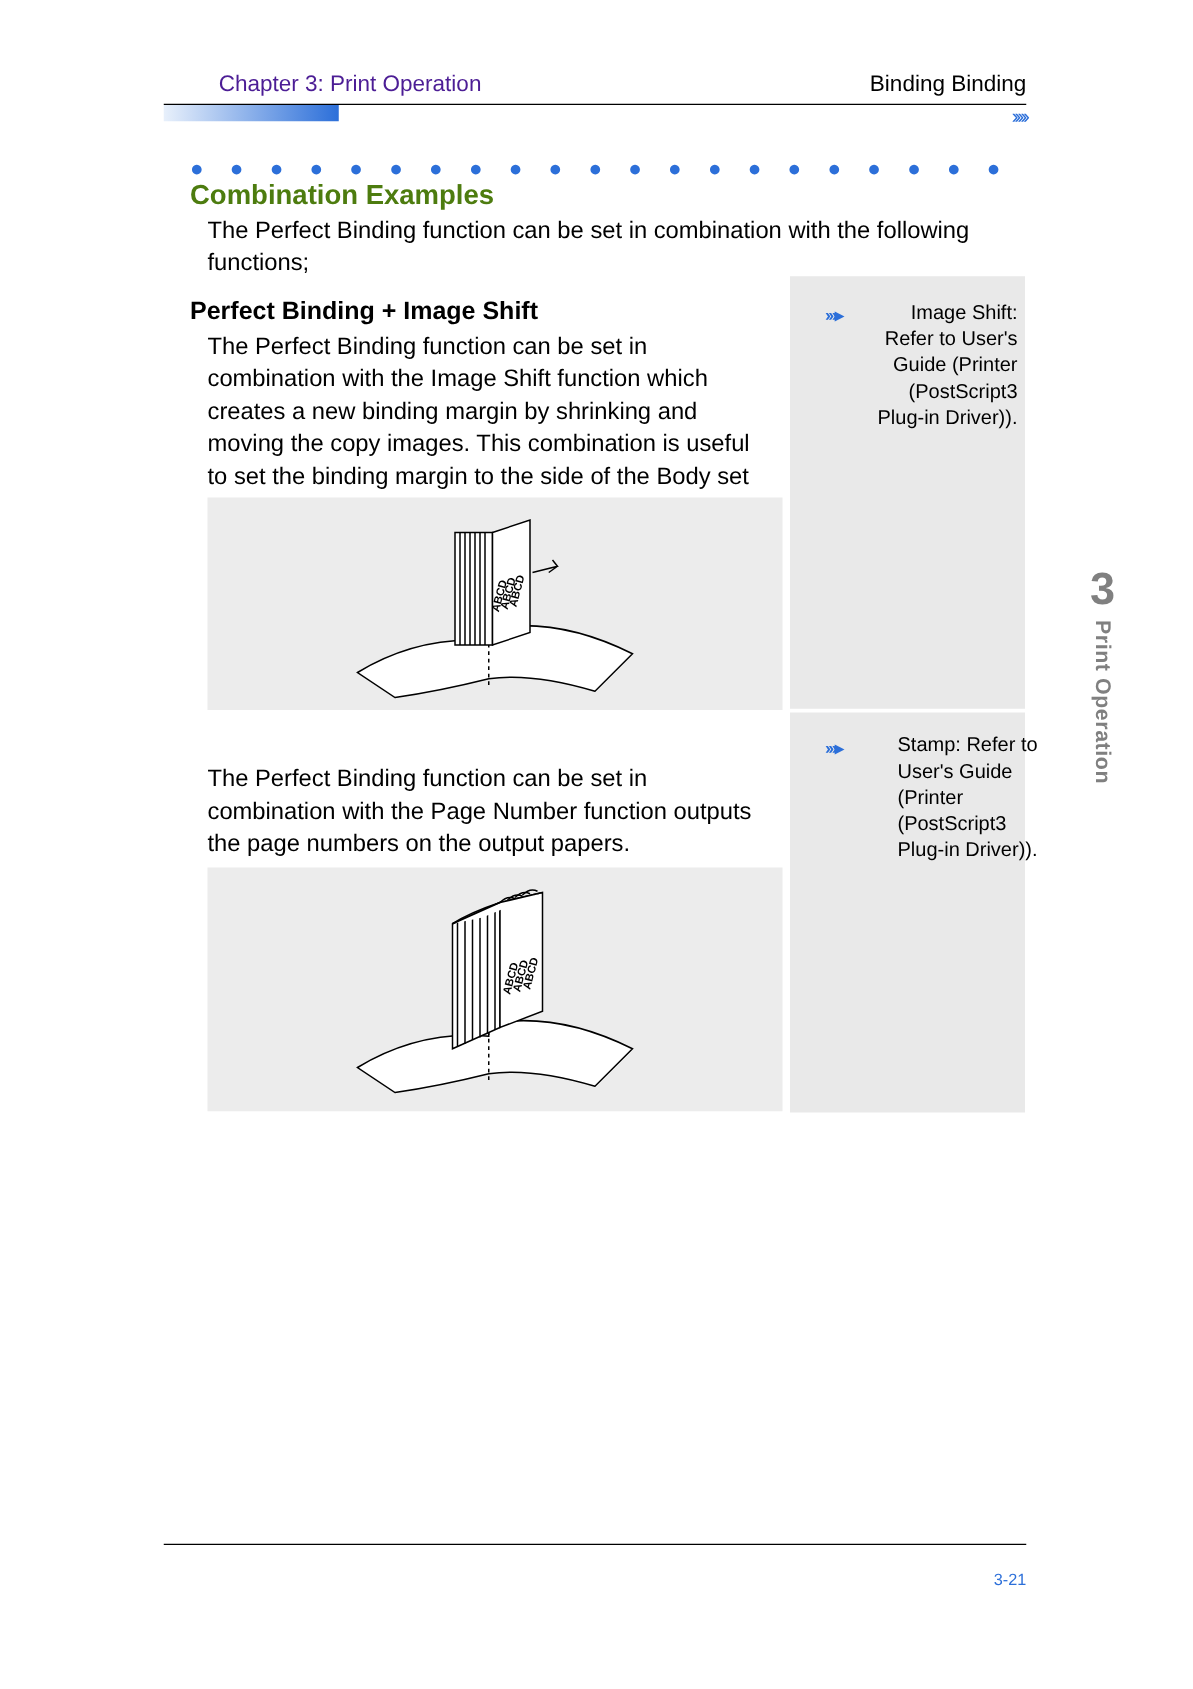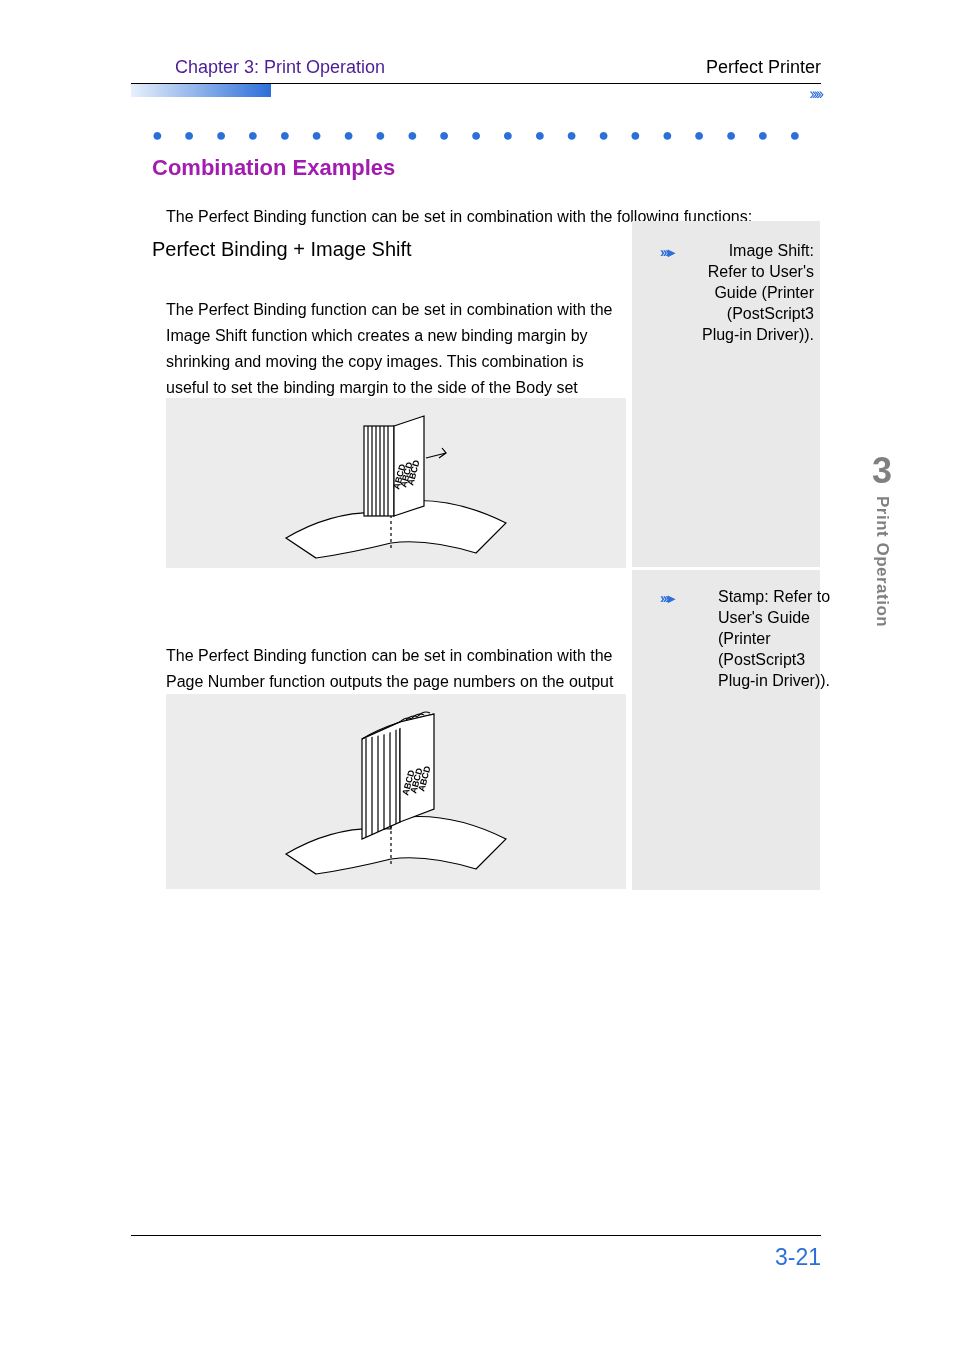--- a/index.html
+++ b/index.html
@@ -61,37 +61,35 @@
     right: 133px;
     color: #2c6fd9;
     font-size: 18px;
     letter-spacing: 8px;
     white-space: nowrap;
     overflow: hidden;
   }
   .sec-title {
     position: absolute;
     left: 152px;
-    color: #a21caf;
+    color: #4d7c0f;
     font-size: 22px;
     font-weight: bold;
-    margin-top: 12px;
   }
   .body-text {
     position: absolute;
-    font-size: 16px;
+    font-size: 19px;
     line-height: 26px;
     color: #000;
-    margin-top: 32px;
   }
   .sub-title {
     position: absolute;
     left: 152px;
     font-size: 20px;
-    font-weight: normal;
+    font-weight: bold;
     color: #000;
   }
   .right-col-bg {
     position: absolute;
     background: #e9e9e9;
   }
   .note-bullet {
     position: absolute;
     color: #2c6fd9;
     font-size: 14px;
@@ -136,32 +134,32 @@
     bottom: 115px;
     left: 131px;
     right: 133px;
     border-top: 1px solid #000;
   }
   .page-num {
     position: absolute;
     bottom: 80px;
     right: 133px;
     color: #2c6fd9;
-    font-size: 23px;
+    font-size: 13px;
   }
   .svg-contain {
     display:block;
   }
 </style>
 </head>
 <body>
 <div class="page">
 
   <div class="chapter-label">Chapter 3: Print Operation</div>
-  <div class="section-label">Perfect Printer</div>
+  <div class="section-label">Binding Binding</div>
   <div class="header-line"></div>
   <div class="header-gradient-bar"></div>
   <div class="header-chevrons">›››››</div>
 
   <div class="dots-row" style="top:125px">● ● ● ● ● ● ● ● ● ● ● ● ● ● ● ● ● ● ● ● ● ● ● ● ● ● ● ● ● ● ● ● ● ● ● ● ● ● ● ● ● ● ● ● ● ● ● ● ● ●</div>
   <div class="sec-title" style="top:143px">Combination Examples</div>
   <div class="body-text" style="top:172px; left:166px; width:660px;">The Perfect Binding function can be set in combination with the following functions;</div>
 
   <div class="sub-title" style="top:238px">Perfect Binding + Image Shift</div>
   <div class="body-text" style="top:265px; left:166px; width:450px;">The Perfect Binding function can be set in combination with the Image Shift function which creates a new binding margin by shrinking and moving the copy images. This combination is useful to set the binding margin to the side of the Body set spine.</div>

